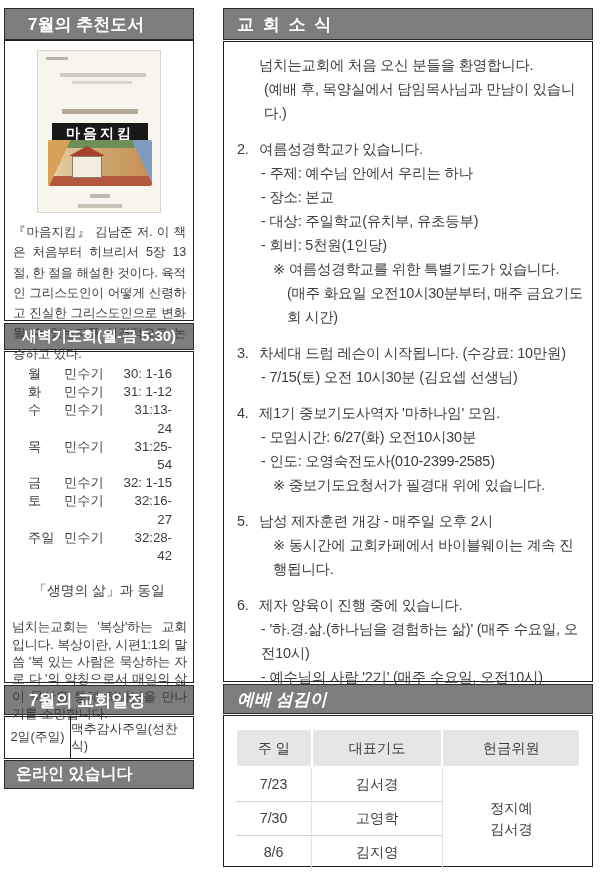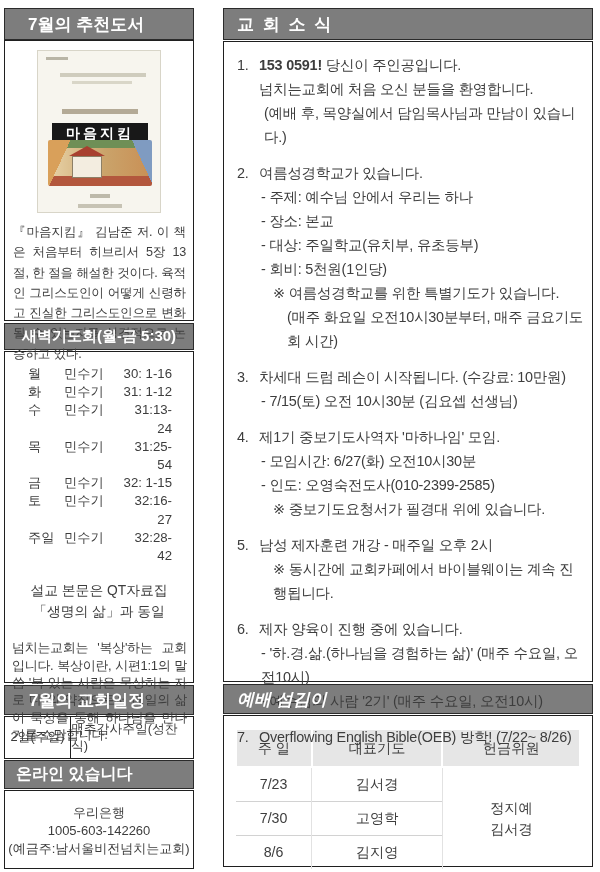--- a/index.html
+++ b/index.html
@@ -161,61 +161,52 @@
             <span class="dawn-book">민수기</span>
             <span class="dawn-verse">32:16-27</span>
           </div>
           <div class="dawn-row">
             <span class="dawn-day">주일</span>
             <span class="dawn-book">민수기</span>
             <span class="dawn-verse">32:28-42</span>
           </div>
         </div>
       <div class="dawn-note">
-        <div>설교 본문은 QT자료집</div>
         <div>「생명의 삶」과 동일</div>
       </div>
       <div class="dawn-para">넘치는교회는 '복상'하는 교회입니다. 복상이란, 시편1:1의 말씀 '복 있는 사람은 묵상하는 자로 다.'의 약칭으로서 매일의 삶이  묵상을 통해 하나님을 만나기를 소망합니다.</div>
     </div>
 
     <div class="sec-header hdr-calendar">
       <span>7월의 교회일정</span>
     </div>
 
     <div class="sec-box box-calendar">
       <div id="calendar-rows" class="cal-row">
           <div class="cal-date">2일(주일)</div>
           <div class="cal-event">맥추감사주일(성찬식)</div>
         </div>
     </div>
 
     <div class="sec-header hdr-account">
       <span>온라인 있습니다</span>
     </div>
 
-    <div class="sec-box box-account">
-      <div id="account-lines">
-          <div class="account-line">우리은행</div>
-          <div class="account-line">1005-603-142260</div>
-          <div class="account-line">(예금주:남서울비전넘치는교회)</div>
-        </div>
-    </div>
 
   </div>
 
   <div class="col-right">
 
     <div class="sec-header hdr-news">
       <span>교 회 소 식</span>
     </div>
 
     <div class="sec-box box-news">
       <div id="news-items">
           <div class="news-item">
-            <div class="news-line line-main"><span class="news-num">1.</span><b>153 0591!</b> 당신이 주인공입니다.</div>
             <div class="news-line line-cont">넘치는교회에 처음 오신 분들을 환영합니다.</div>
             <div class="news-line line-paren">(예배 후, 목양실에서 담임목사님과 만남이 있습니다.)</div>
           </div>
           <div class="news-item">
             <div class="news-line line-main"><span class="news-num">2.</span>여름성경학교가 있습니다.</div>
             <div class="news-line line-sub">- 주제: 예수님 안에서 우리는 하나</div>
             <div class="news-line line-sub">- 장소: 본교</div>
             <div class="news-line line-sub">- 대상: 주일학교(유치부, 유초등부)</div>
             <div class="news-line line-sub">- 회비: 5천원(1인당)</div>
             <div class="news-line line-note">※ 여름성경학교를 위한 특별기도가 있습니다.</div>
@@ -232,23 +223,20 @@
             <div class="news-line line-note">※ 중보기도요청서가 필경대 위에 있습니다.</div>
           </div>
           <div class="news-item">
             <div class="news-line line-main"><span class="news-num">5.</span>남성 제자훈련 개강 - 매주일 오후 2시</div>
             <div class="news-line line-note">※ 동시간에 교회카페에서 바이블웨이는 계속 진행됩니다.</div>
           </div>
           <div class="news-item">
             <div class="news-line line-main"><span class="news-num">6.</span>제자 양육이 진행 중에 있습니다.</div>
             <div class="news-line line-sub">- '하.경.삶.(하나님을 경험하는 삶)' (매주 수요일, 오전10시)</div>
             <div class="news-line line-sub">- 예수님의 사람 '2기' (매주 수요일, 오전10시)</div>
-          </div>
-          <div class="news-item">
-            <div class="news-line line-main"><span class="news-num">7.</span>Overflowing English Bible(OEB) 방학! (7/22~ 8/26)</div>
           </div>
         </div>
     </div>
 
     <div class="sec-header hdr-serving">
       <span>예배 섬김이</span>
     </div>
 
     <div class="sec-box box-serving">
       <table class="serving">

